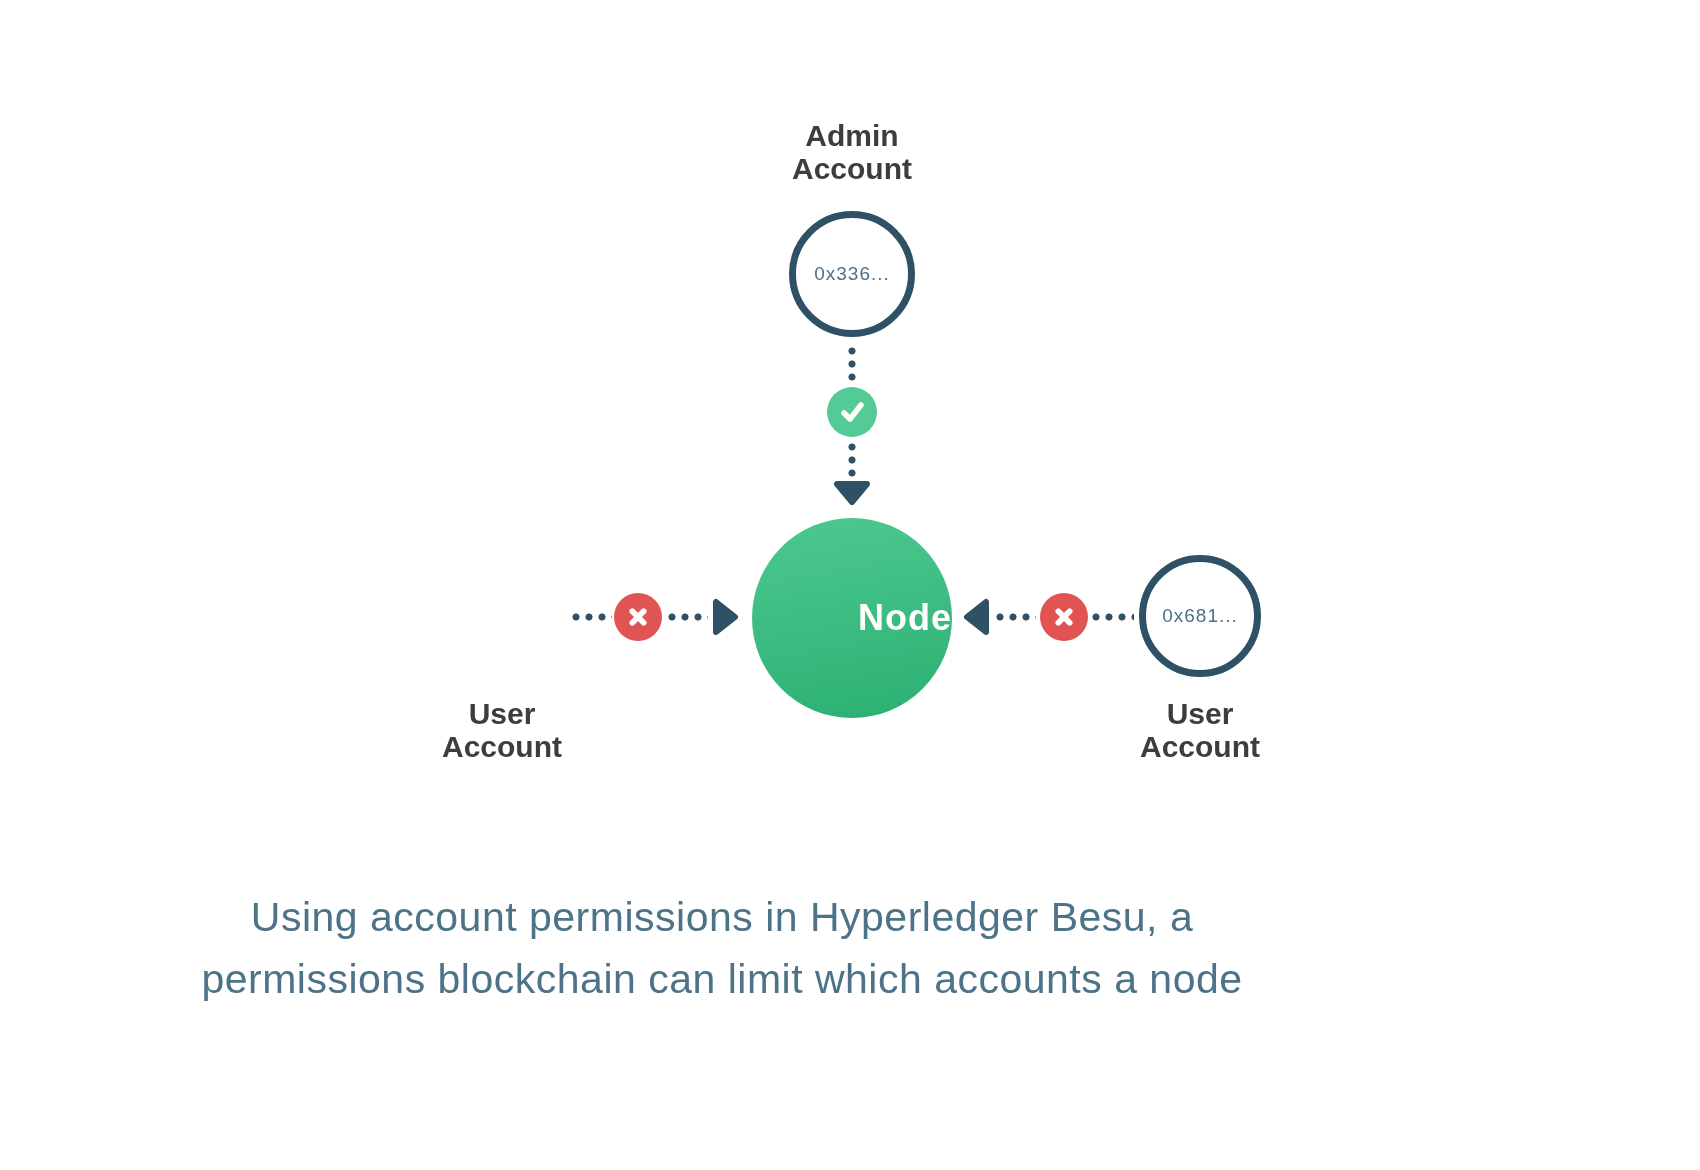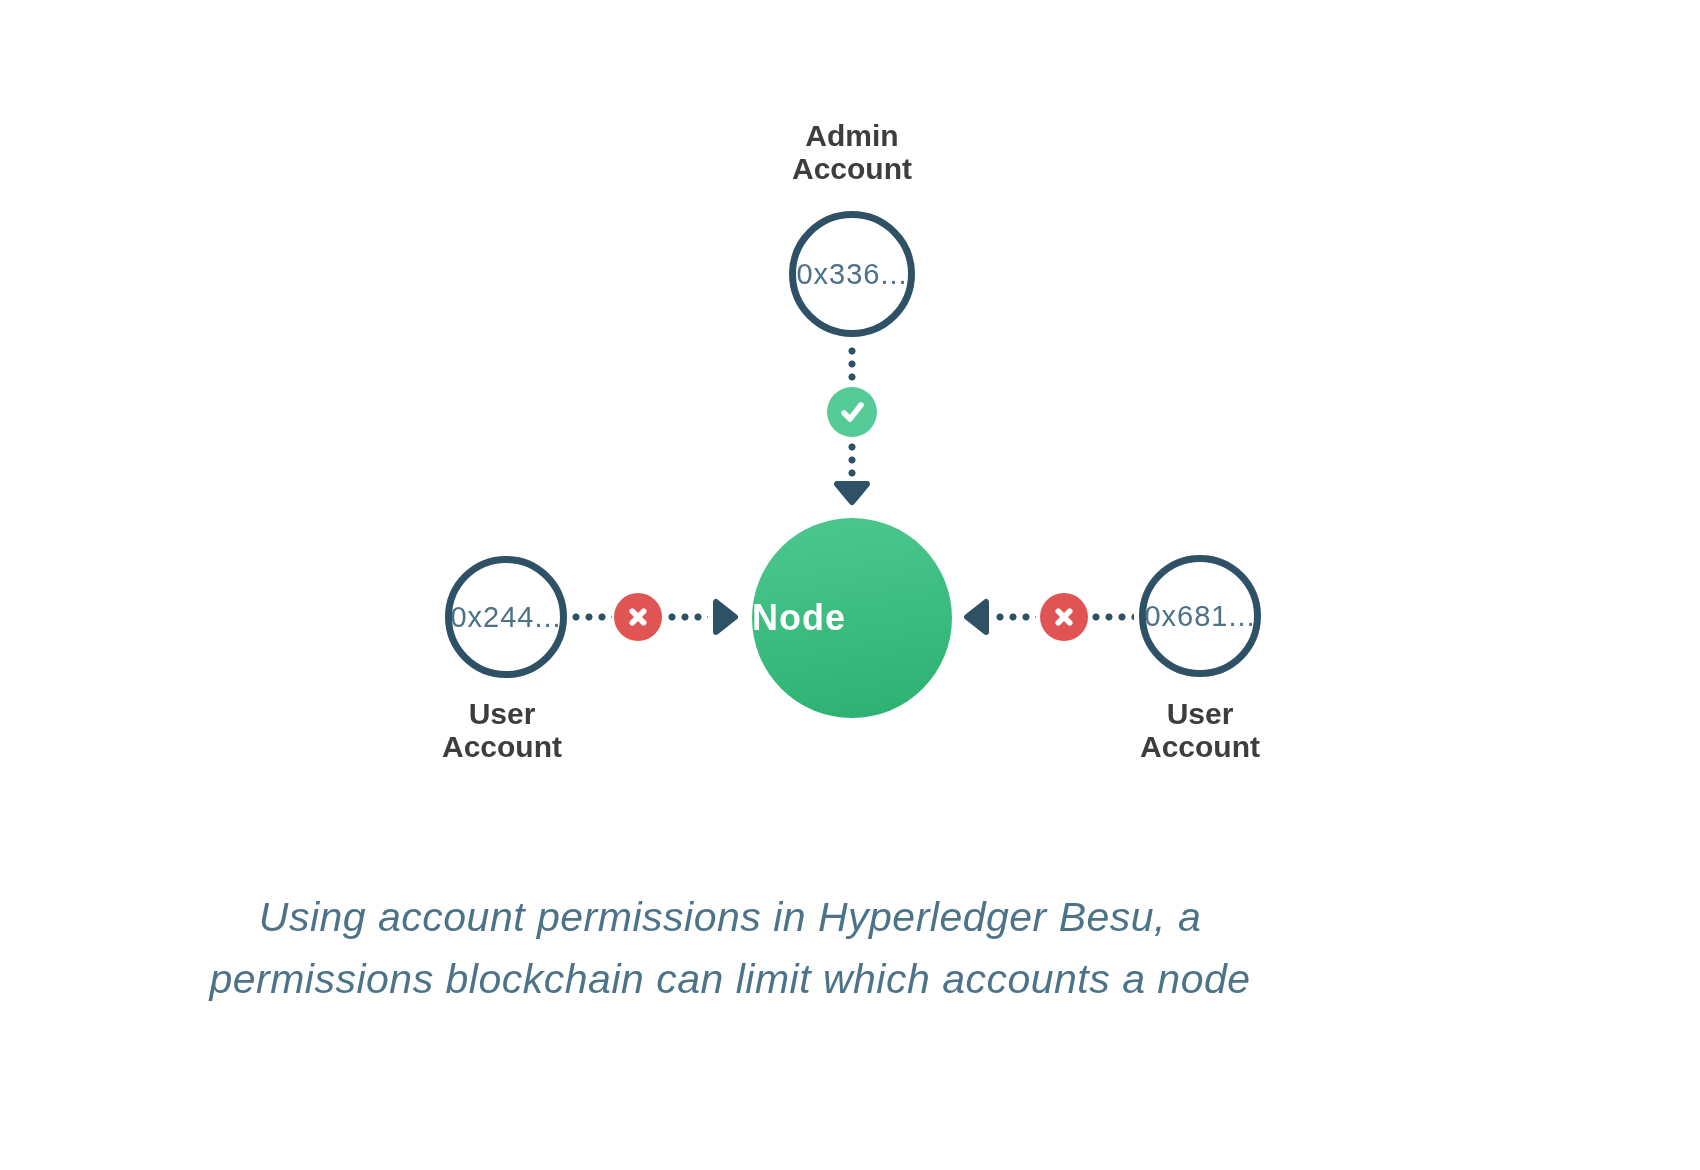--- a/index.html
+++ b/index.html
@@ -39,21 +39,21 @@
   .account-circle{
     width:126px;height:126px;border-radius:50%;
     border:7px solid var(--slate);
     background:var(--background);
     display:flex;align-items:center;justify-content:center;
   }
   .admin-circle{left:789px;top:211px;}
   .user-circle-left{left:445px;top:556px;width:122px;height:122px;}
   .user-circle-right{left:1139px;top:555px;width:122px;height:122px;}
   .address{
-    font-size:29px;color:var(--hex-text);letter-spacing:1px;white-space:nowrap;
+    font-size:19px;color:var(--hex-text);letter-spacing:1px;white-space:nowrap;
   }
 
   
   .dots-v{
     width:8px;
     background-image:radial-gradient(circle at 4px 4px,var(--slate) 3.2px,transparent 3.9px);
     background-size:8px 13px;background-repeat:repeat-y;
   }
   .dots-h{
     height:8px;
@@ -80,31 +80,31 @@
   
   .arrow{color:var(--slate);}
   .arrow-down{left:833px;top:480px;}
   .arrow-right{left:712px;top:598px;}
   .arrow-left{left:963px;top:598px;}
 
   
   .node-circle{
     left:752px;top:518px;width:200px;height:200px;border-radius:50%;
     background:linear-gradient(170deg,var(--node-green-top) 10%,var(--node-green-bottom) 95%);
-    display:flex;align-items:center;justify-content:flex-start;
+    display:flex;align-items:center;justify-content:flex-end;
   }
   .node-label{
     color:#ffffff;font-size:36px;font-weight:700;letter-spacing:1px;
   }
 
   
   .caption{
-    left:8px;top:886px;width:1444px;text-align:center;
+    left:0;top:886px;width:1444px;text-align:center;
     font-size:41px;line-height:62px;font-weight:300;
-    color:var(--caption);letter-spacing:0.5px;font-style:italic;
+    color:var(--caption);letter-spacing:0.5px;
   }
 </style>
 </head>
 <body>
 
 <div class="canvas">
 
   <div class="abs acct-label admin-label">
     <div>Admin</div>
     <div>Account</div>
@@ -121,23 +121,20 @@
   </div>
   <div class="abs dots-v dv-b"></div>
   <svg class="abs arrow arrow-down" width="38" height="26" viewBox="0 0 38 26">
     <path d="M4 4 H34 L19 22 Z" fill="currentColor" stroke="currentColor" stroke-width="6" stroke-linejoin="round"></path>
   </svg>
 
   <div class="abs node-circle">
     <span class="node-label">Node</span>
   </div>
 
-  <div class="abs account-circle user-circle-left">
-    <span class="address">0x244...</span>
-  </div>
   <div class="abs acct-label user-label-left">
     <div>User</div>
     <div>Account</div>
   </div>
   <div class="abs dots-h dh-l1"></div>
   <div class="abs badge x-badge x-badge-left">
     <svg width="26" height="26" viewBox="0 0 32 32">
       <line x1="9" y1="9" x2="23" y2="23" stroke="#ffffff" stroke-width="7" stroke-linecap="round"></line>
       <line x1="23" y1="9" x2="9" y2="23" stroke="#ffffff" stroke-width="7" stroke-linecap="round"></line>
     </svg>

